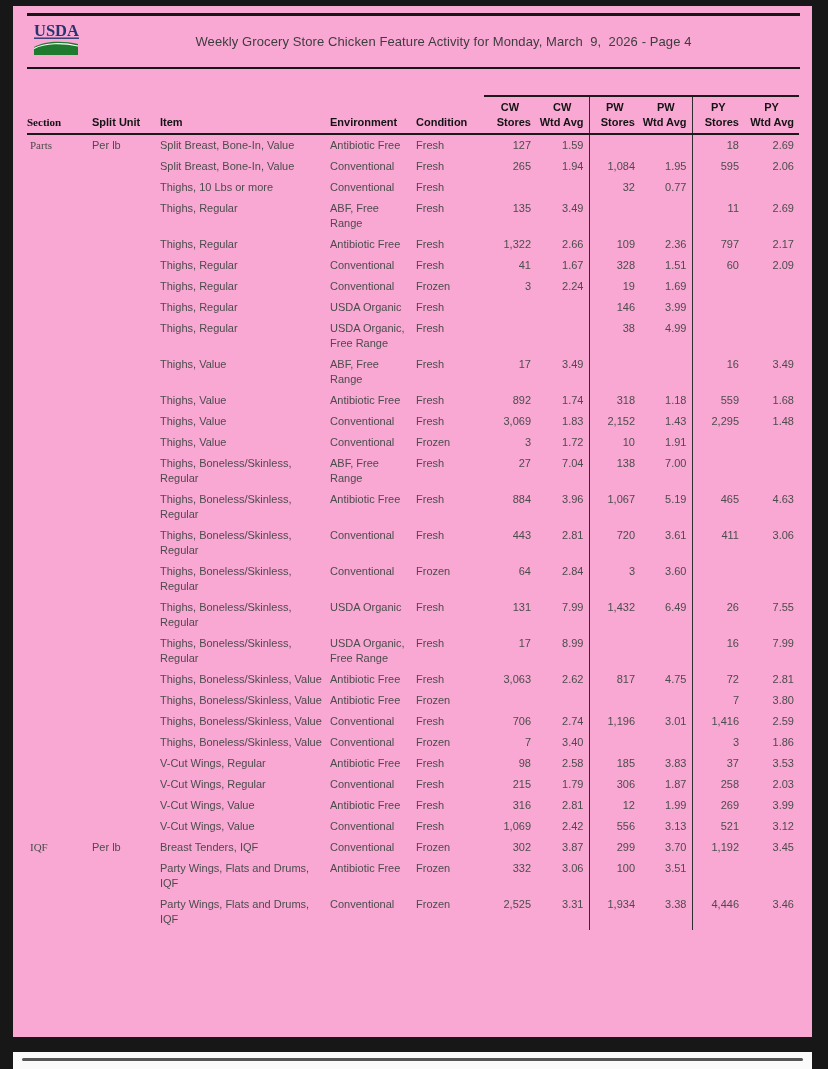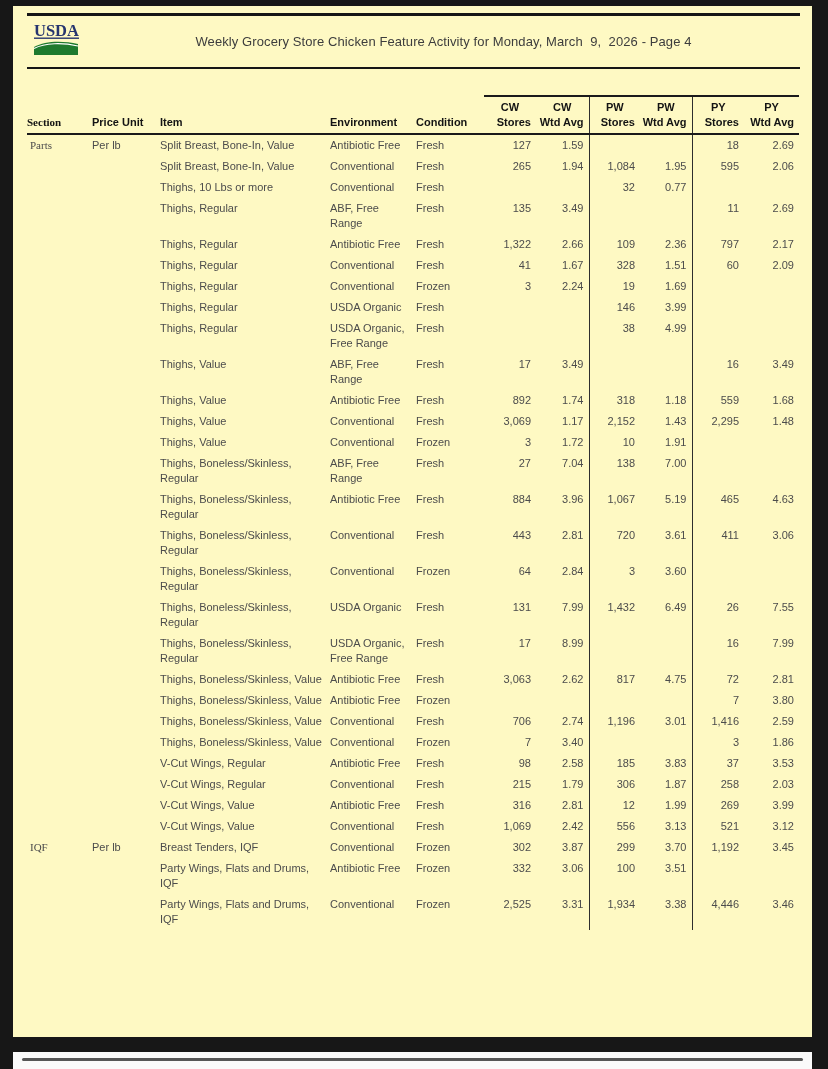--- a/index.html
+++ b/index.html
@@ -6,21 +6,21 @@
   body {
     width:828px; height:1069px;
     background:#171717;
     font-family:"Liberation Sans", sans-serif;
     position:relative;
     overflow:hidden;
   }
   .page {
     position:absolute; left:13px; top:6px;
     width:799px; height:1031px;
-    background:#fef9c3;
+    background:#f9a8d4;
   }
   .rule-top { height:3px; background:#161616; margin:7px 12px 0 14px; }
   .header-band {
     display:flex; align-items:center;
     height:46px; padding:2px 12px 0 20px;
   }
   .logo { width:48px; height:40px; flex:0 0 auto; }
   .doc-title {
     flex:1; text-align:center;
     font-size:13px; color:#3d3d3d;
@@ -97,21 +97,21 @@
           <td></td>
           <td class="grp">CW</td>
           <td class="grp">CW</td>
           <td class="grp gl">PW</td>
           <td class="grp">PW</td>
           <td class="grp gl">PY</td>
           <td class="grp">PY</td>
         </tr>
         <tr class="col-row">
           <td class="c-section">Section</td>
-          <td>Price Unit</td>
+          <td>Split Unit</td>
           <td>Item</td>
           <td>Environment</td>
           <td>Condition</td>
           <td class="subh">Stores</td>
           <td class="subh">Wtd Avg</td>
           <td class="subh gl">Stores</td>
           <td class="subh">Wtd Avg</td>
           <td class="subh gl">Stores</td>
           <td class="subh">Wtd Avg</td>
         </tr>
@@ -260,21 +260,21 @@
             <td class="c-py-stores num gl">559</td>
             <td class="c-py-wtd num">1.68</td>
           </tr>
           <tr>
             <td class="c-section"></td>
             <td class="c-price-unit"></td>
             <td class="c-item">Thighs, Value</td>
             <td class="c-environment">Conventional</td>
             <td class="c-condition">Fresh</td>
             <td class="c-cw-stores num">3,069</td>
-            <td class="c-cw-wtd num">1.17</td>
+            <td class="c-cw-wtd num">1.83</td>
             <td class="c-pw-stores num gl">2,152</td>
             <td class="c-pw-wtd num">1.43</td>
             <td class="c-py-stores num gl">2,295</td>
             <td class="c-py-wtd num">1.48</td>
           </tr>
           <tr>
             <td class="c-section"></td>
             <td class="c-price-unit"></td>
             <td class="c-item">Thighs, Value</td>
             <td class="c-environment">Conventional</td>

